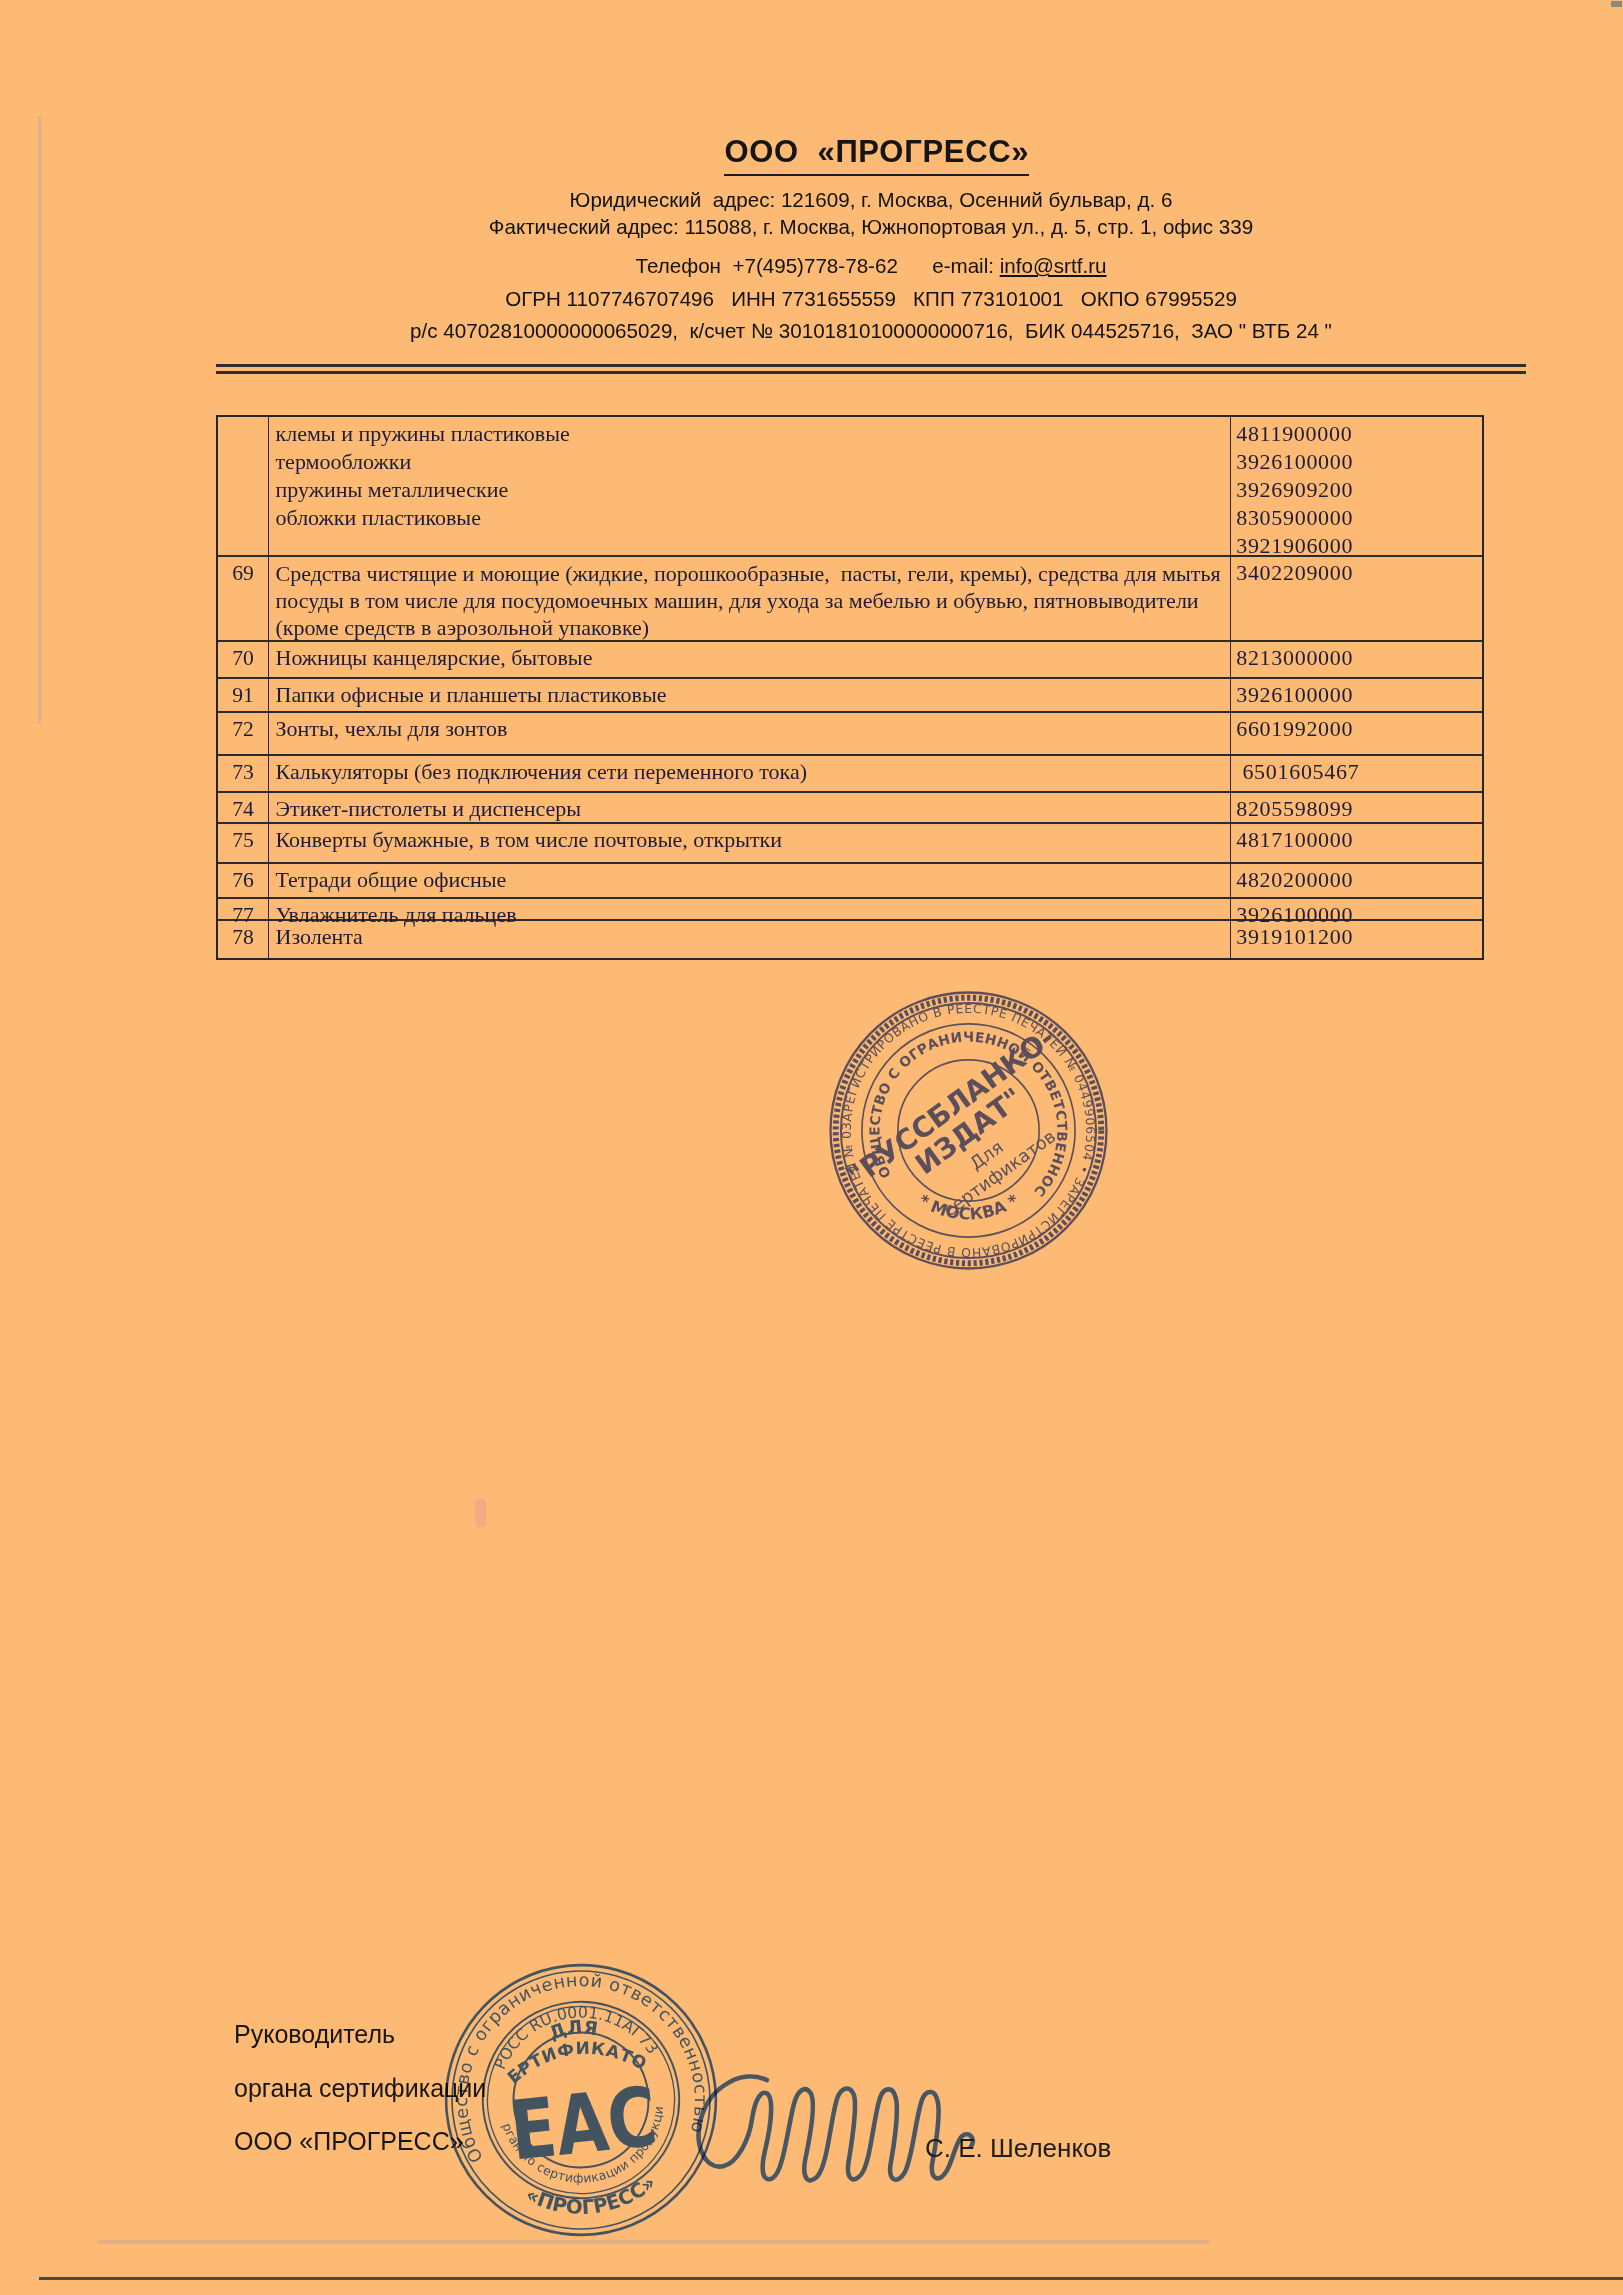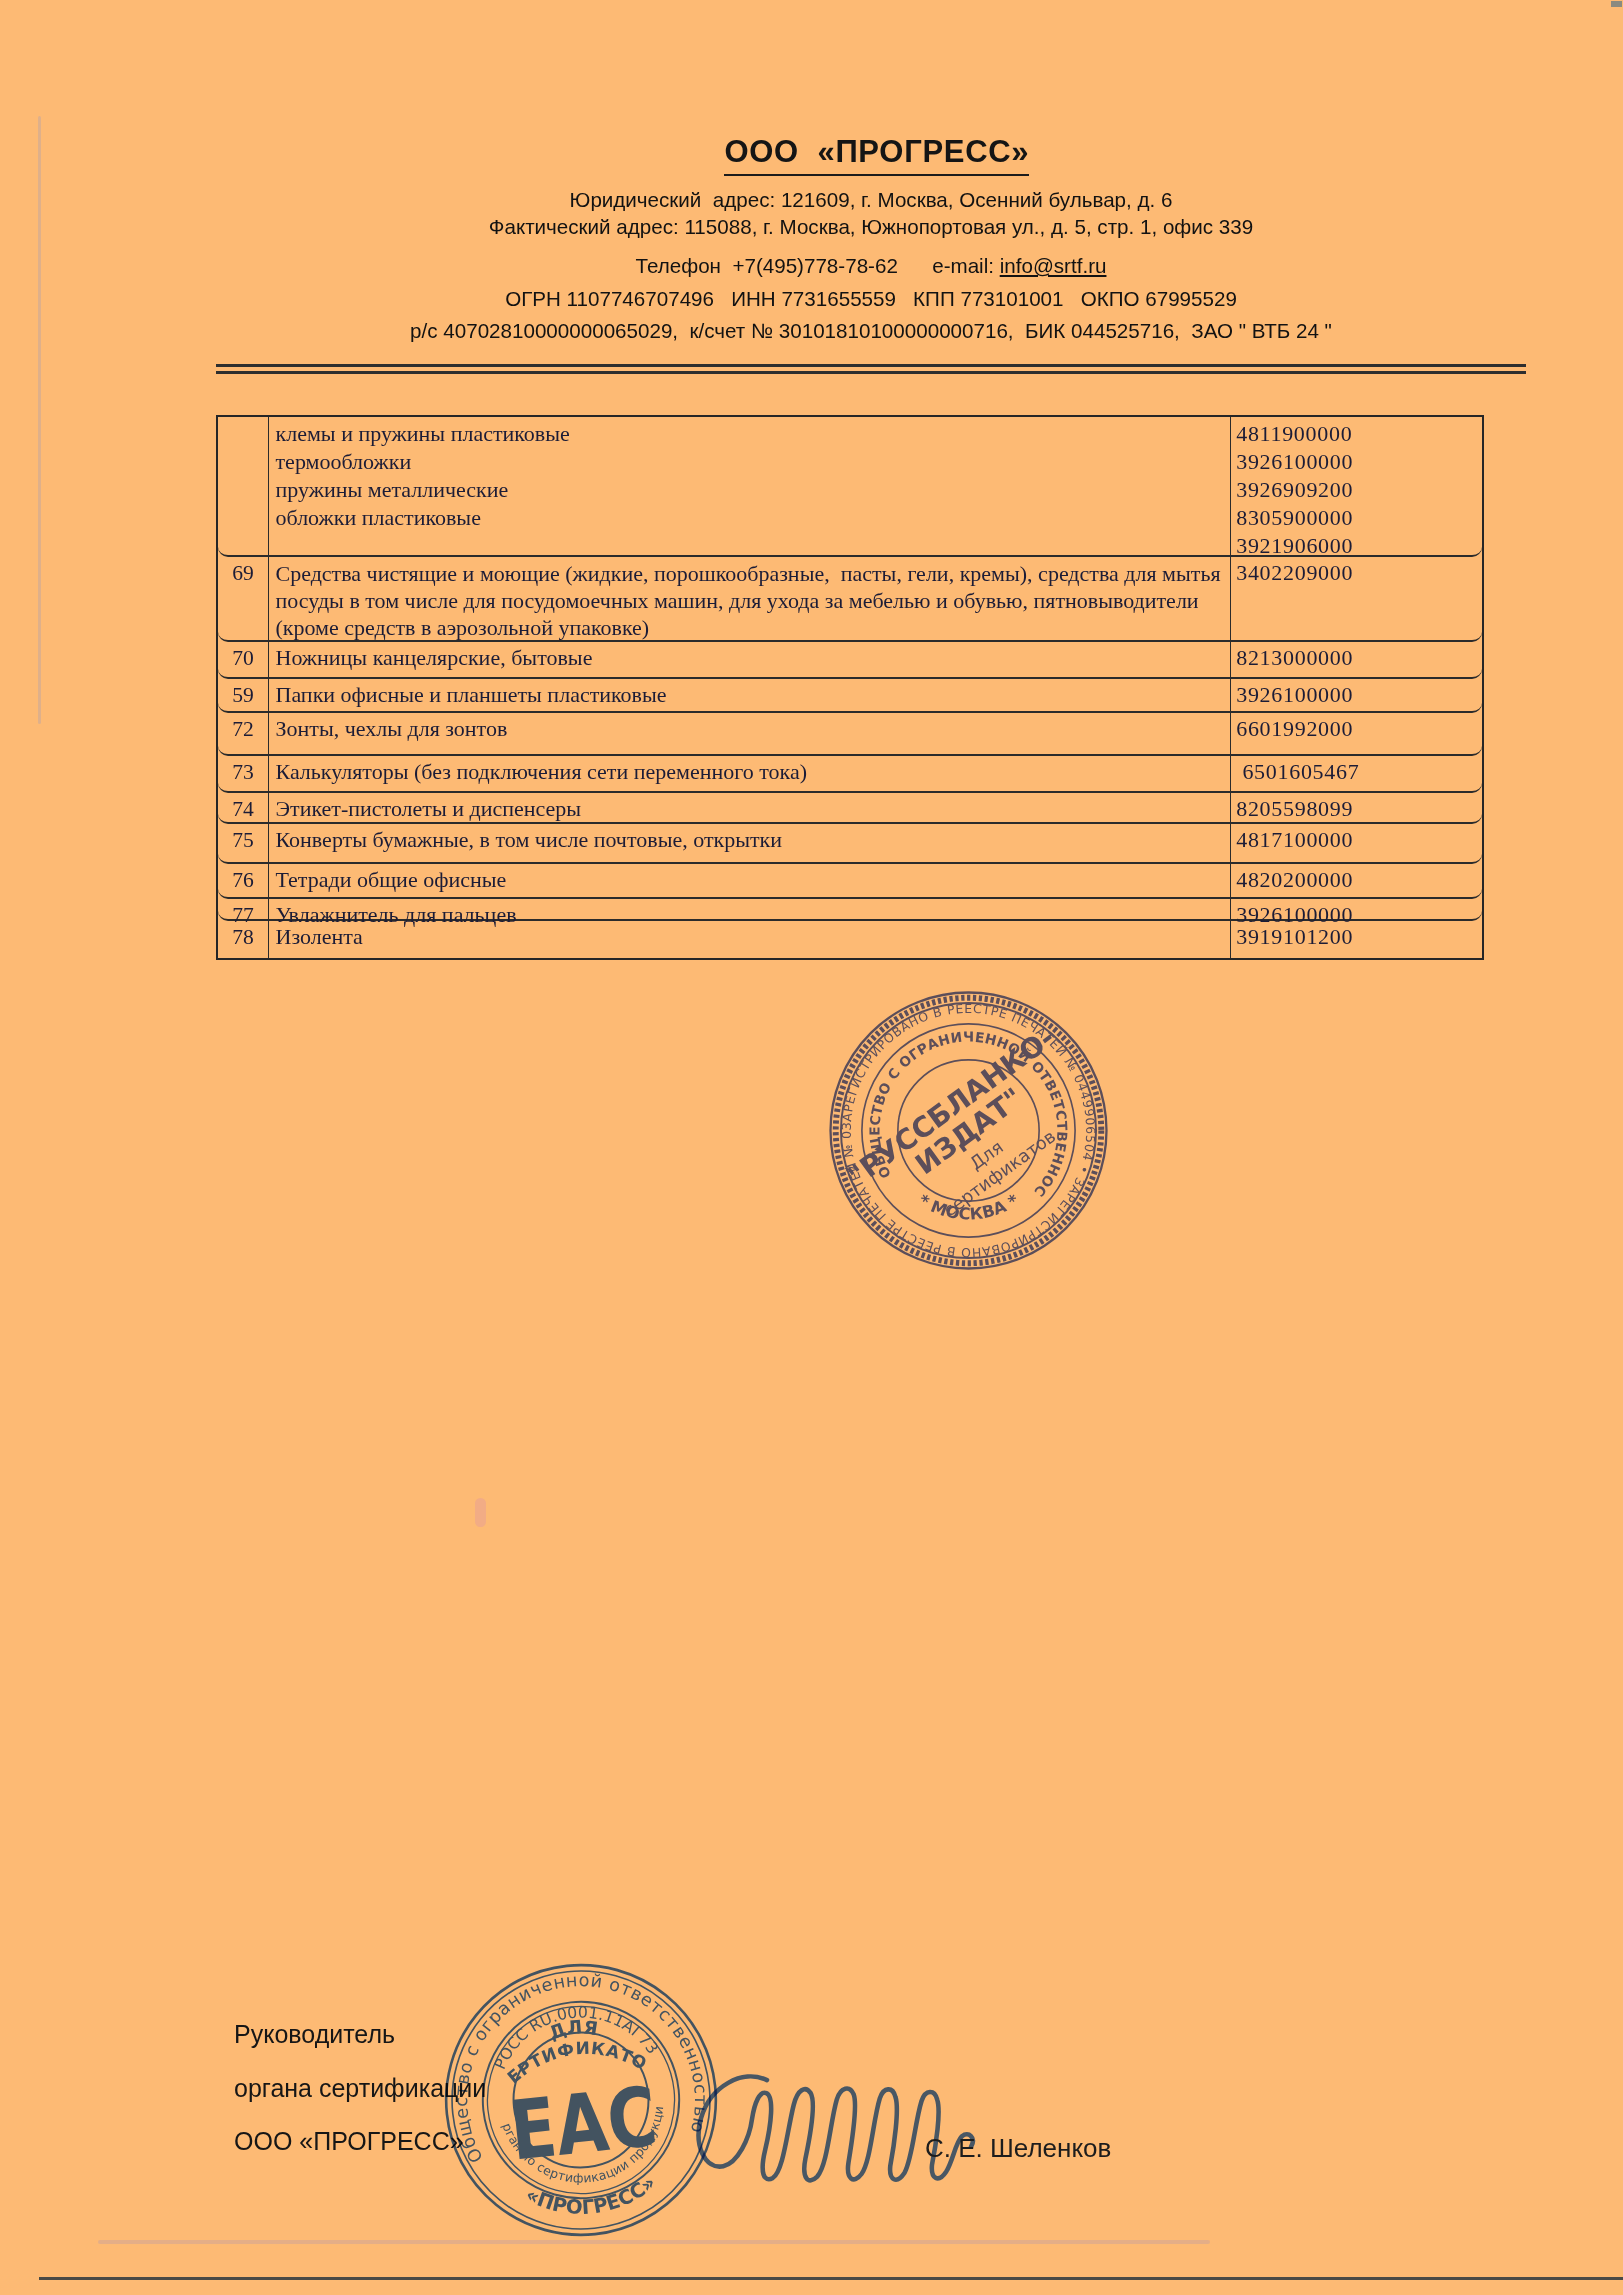--- a/index.html
+++ b/index.html
@@ -23,21 +23,21 @@
 
   .rule{position:absolute;left:216px;width:1310px;background:#2e2e2e;}
   .rule1{top:364px;height:2.6px;}
   .rule2{top:371px;height:3.3px;}
 
   
   #goods-table{position:absolute;left:216px;top:415px;width:1268px;
                border:2px solid #262626;box-sizing:border-box;
                font-family:"Liberation Serif",serif;color:#1c1c36;}
   .t-row{display:grid;grid-template-columns:51px 962px 1fr;box-sizing:border-box;
-         border-bottom:2px solid #2b2b2b;border-radius:10px;}
+         border-bottom:2px solid #2b2b2b;}
   .t-row:last-child{border-bottom:none;}
   .cell-num{border-right:1.3px solid #2b2b2b;text-align:center;font-size:21.6px;padding-top:3.9px;box-sizing:border-box;}
   .cell-desc{border-right:1.3px solid #2b2b2b;font-size:22px;line-height:26px;padding:3.3px 5.2px 0 6.5px;box-sizing:border-box;white-space:pre-wrap;}
   .cell-code{font-size:22px;padding:3.3px 0 0 5.2px;box-sizing:border-box;letter-spacing:0.7px;white-space:pre;}
   .multi .cell-desc,.multi .cell-code{padding-top:3.3px;}
   .line-42{line-height:28px;height:28px;}
   .lh-41{line-height:27px;}
 
   
   .stamp{position:absolute;mix-blend-mode:multiply;}
@@ -82,21 +82,21 @@
         <div class="cell-num">69</div>
         <div class="cell-desc lh-41">Средства чистящие и моющие (жидкие, порошкообразные,  пасты, гели, кремы), средства для мытья посуды в том числе для посудомоечных машин, для ухода за мебелью и обувью, пятновыводители (кроме средств в аэрозольной упаковке)</div>
         <div class="cell-code"><div>3402209000</div></div>
       </div>
       <div class="t-row" style="height: 37px;">
         <div class="cell-num">70</div>
         <div class="cell-desc">Ножницы канцелярские, бытовые</div>
         <div class="cell-code"><div>8213000000</div></div>
       </div>
       <div class="t-row" style="height: 34px;">
-        <div class="cell-num">59</div>
+        <div class="cell-num">91</div>
         <div class="cell-desc">Папки офисные и планшеты пластиковые</div>
         <div class="cell-code"><div>3926100000</div></div>
       </div>
       <div class="t-row" style="height: 43px;">
         <div class="cell-num">72</div>
         <div class="cell-desc">Зонты, чехлы для зонтов</div>
         <div class="cell-code"><div>6601992000</div></div>
       </div>
       <div class="t-row" style="height: 37px;">
         <div class="cell-num">73</div>

